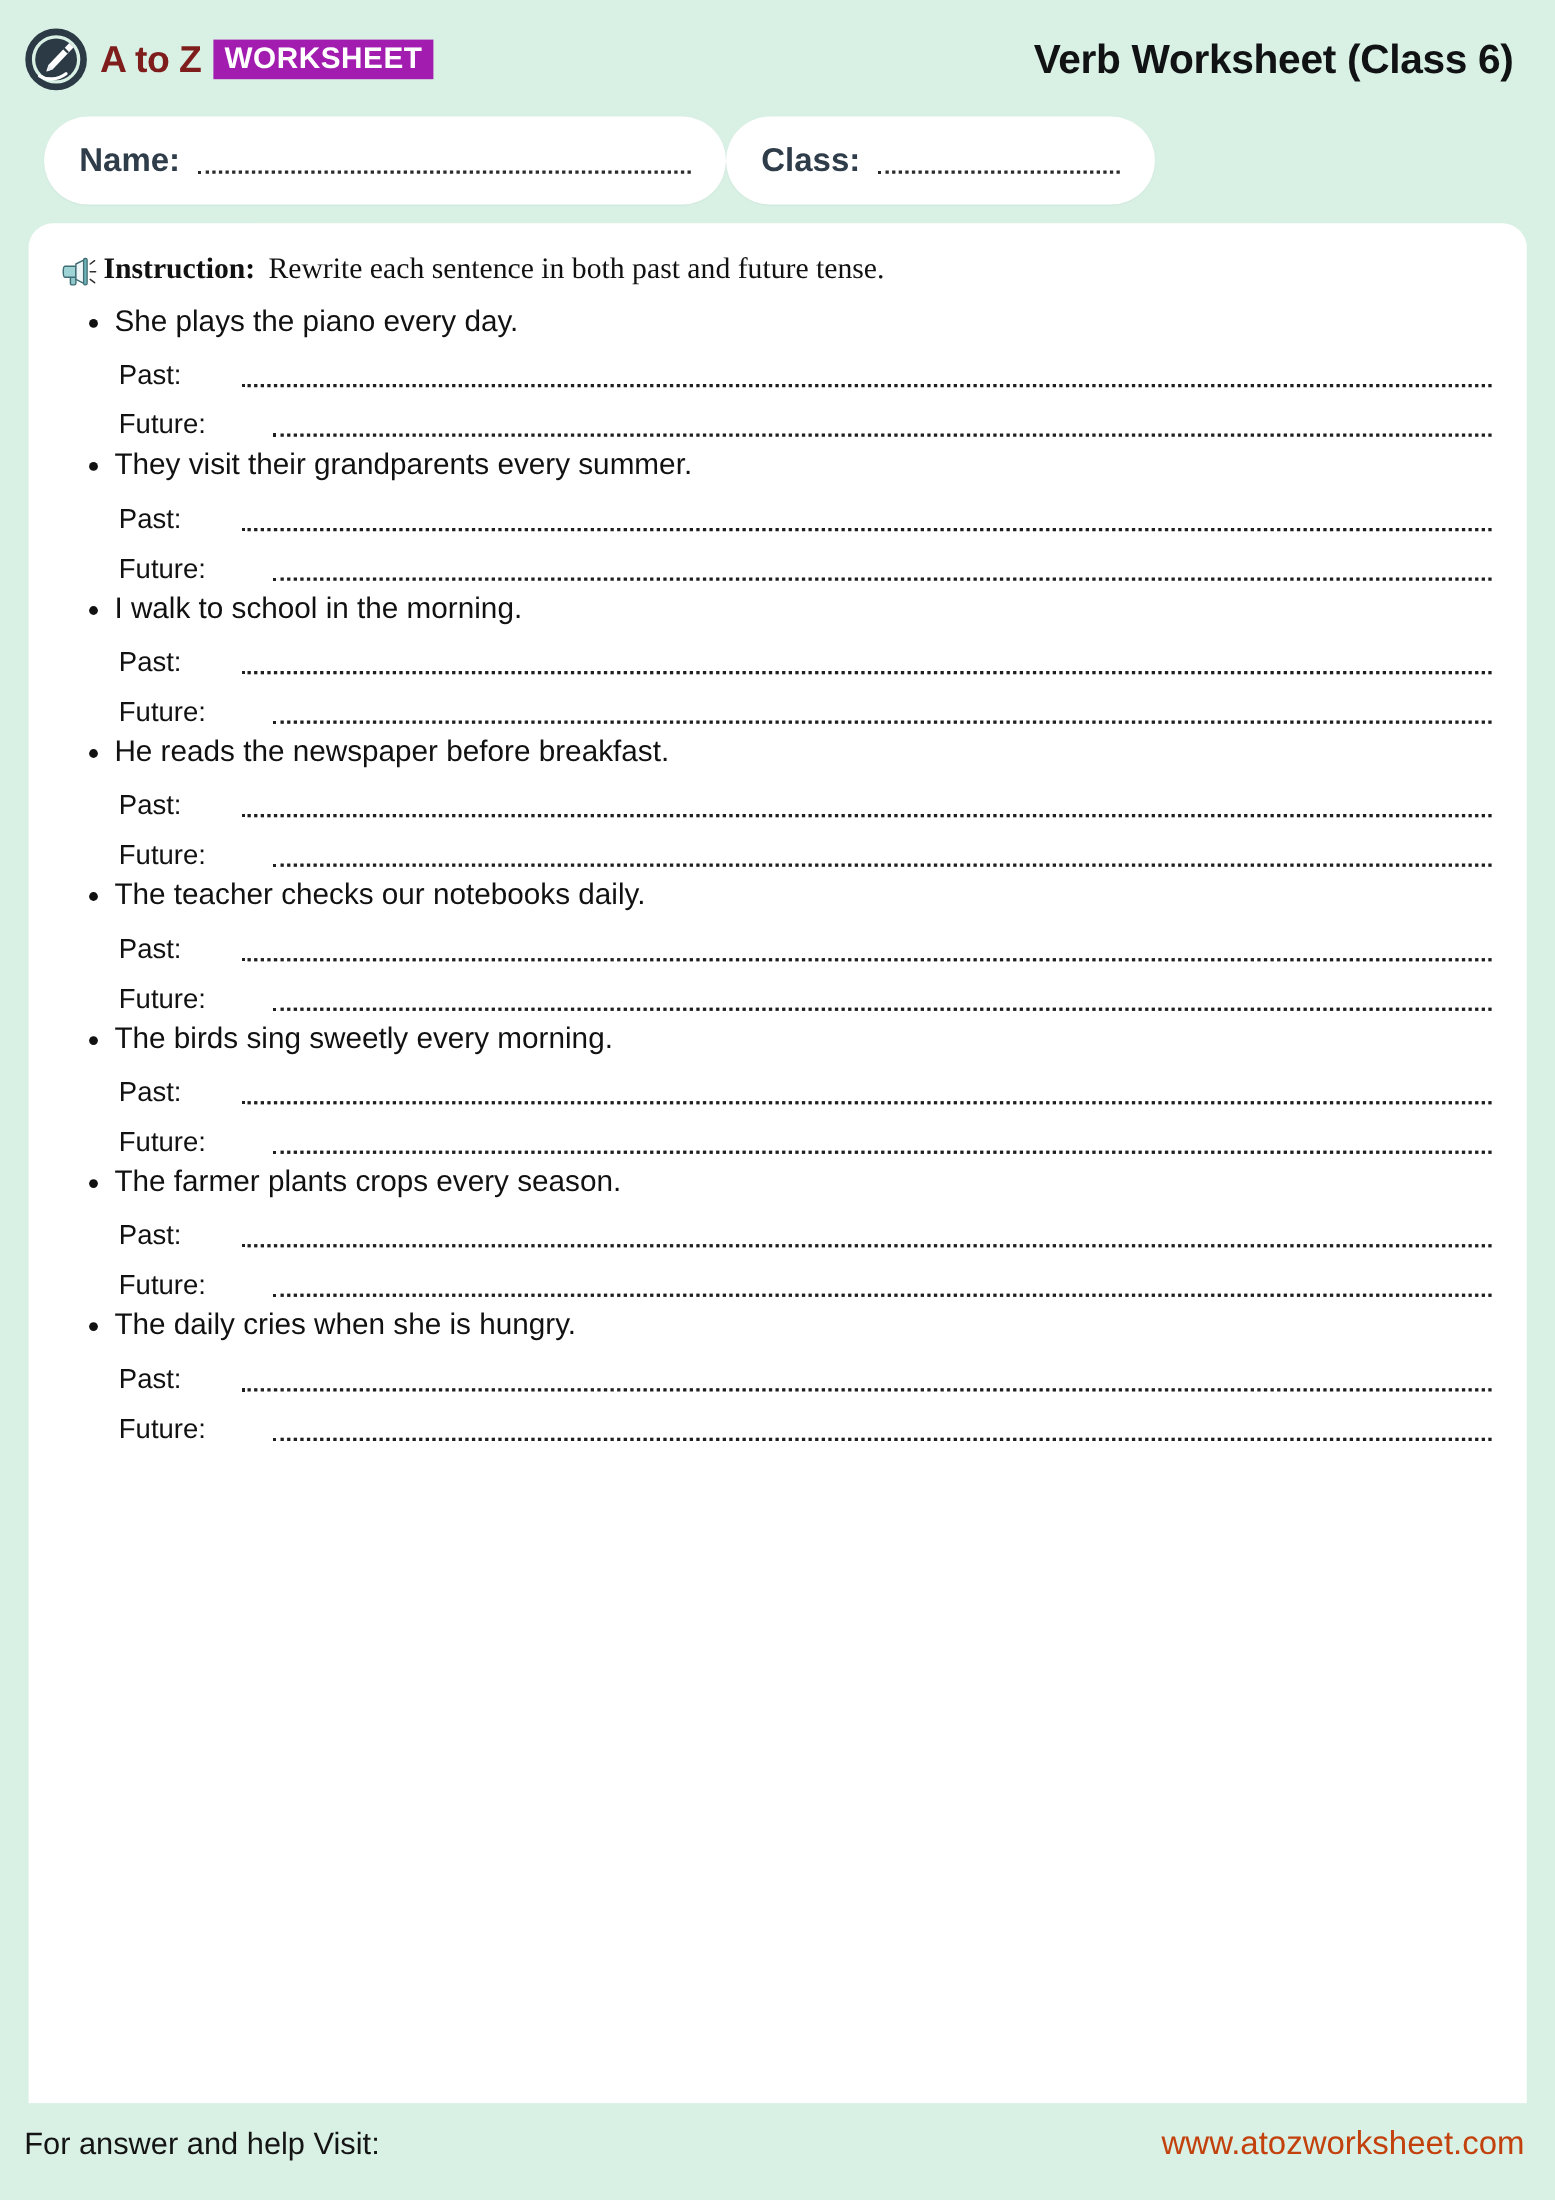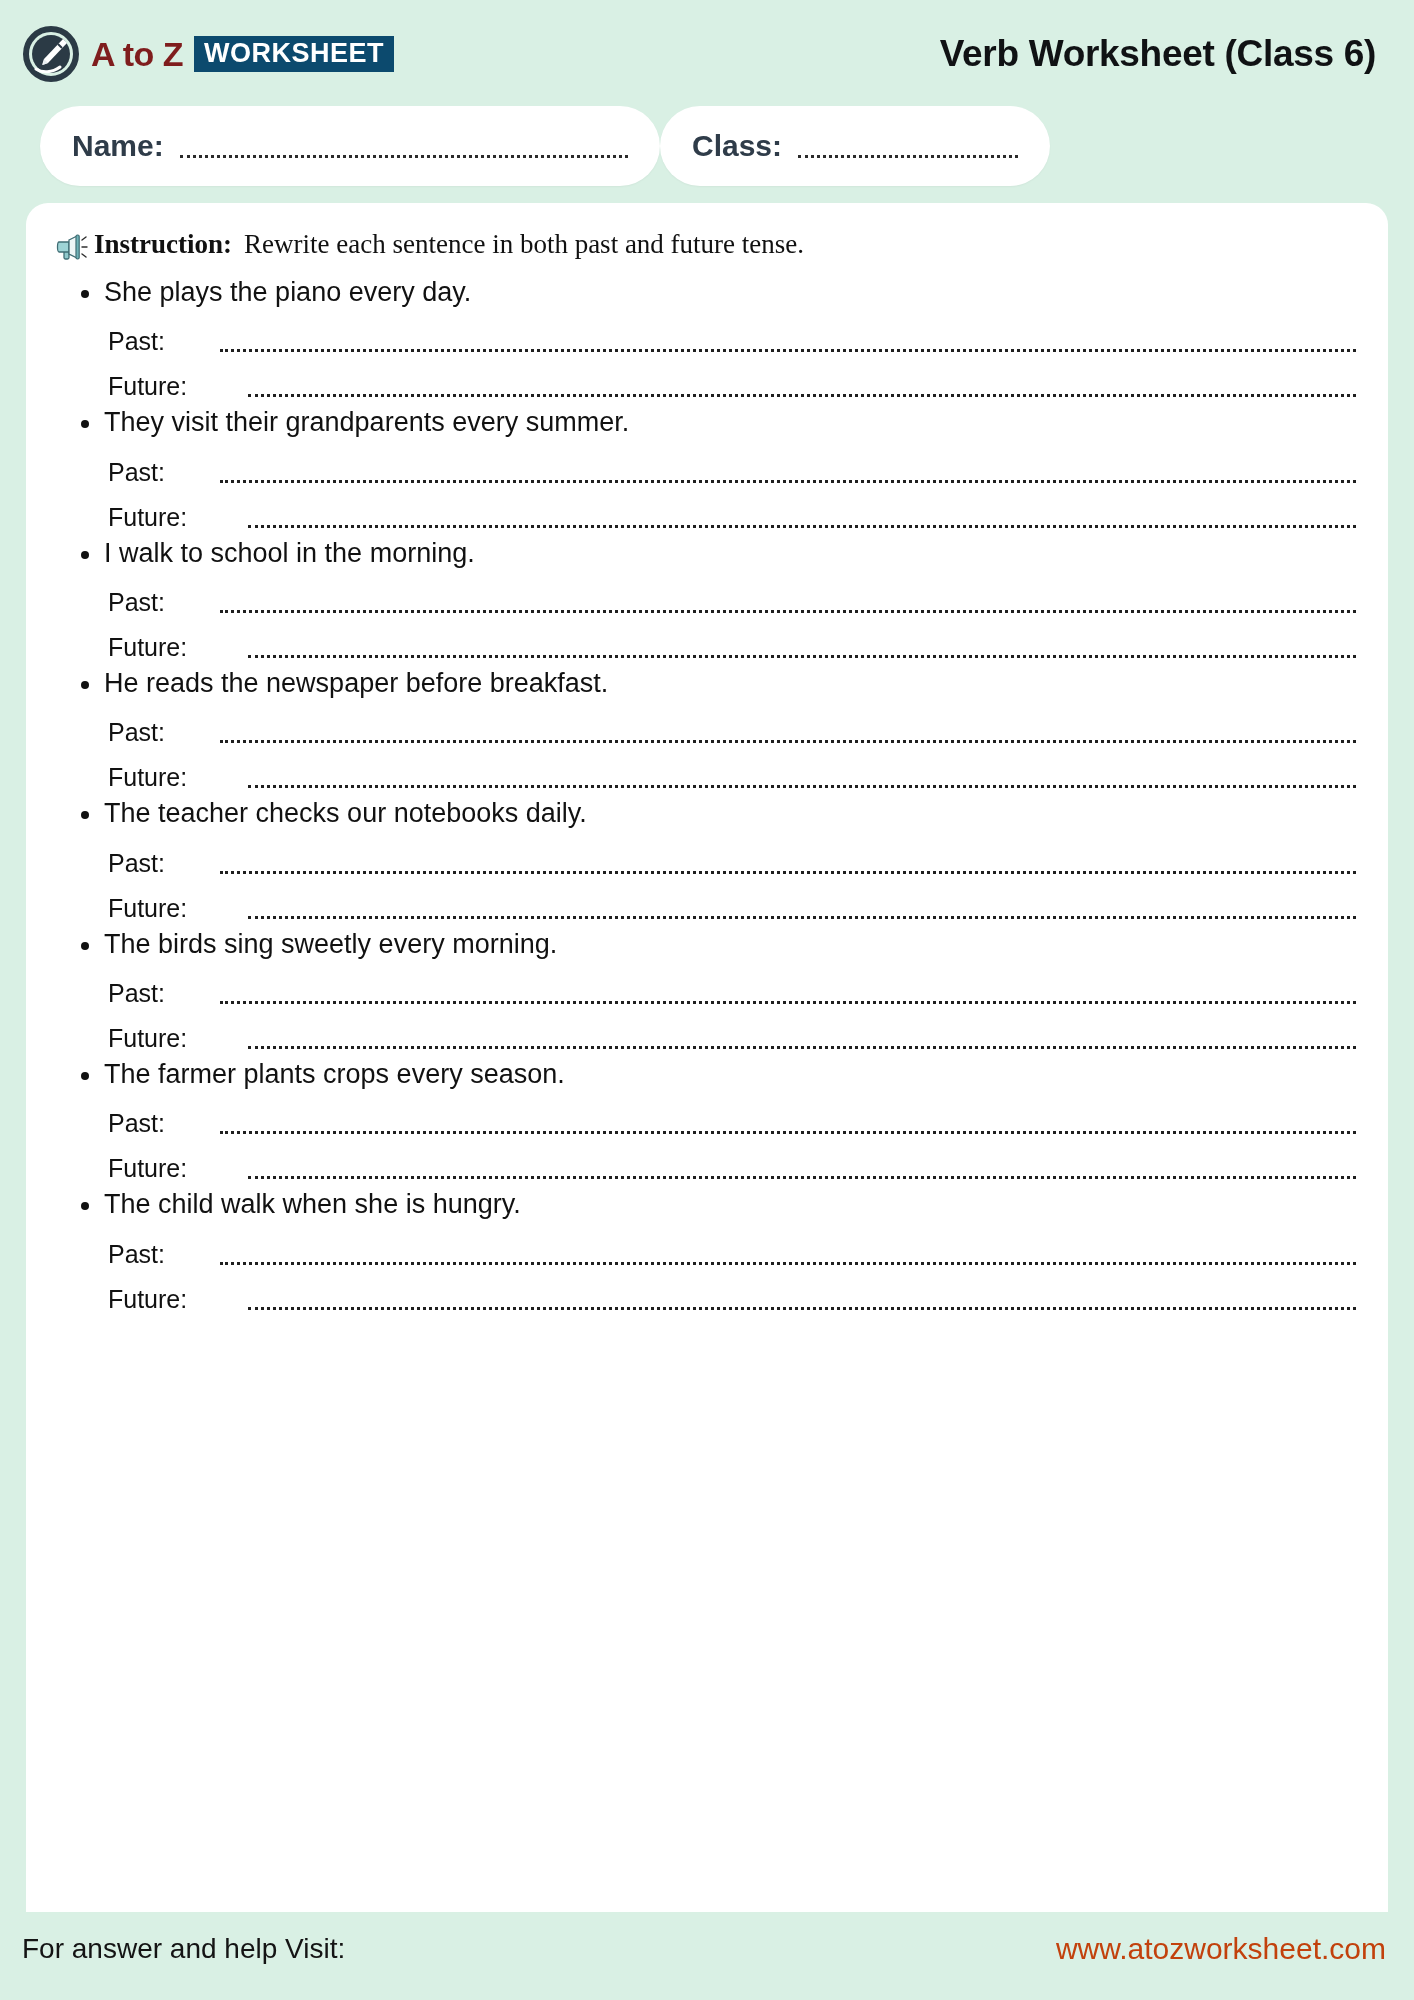--- a/index.html
+++ b/index.html
@@ -40,21 +40,21 @@
 
   .brand-atoz {
     font-size: 34px;
     font-weight: bold;
     color: #7f1d1d;
     letter-spacing: -0.5px;
     white-space: nowrap;
   }
 
   .brand-tag {
-    background: #0c4a6e;
+    background: #a21caf;
     color: #ffffff;
     font-size: 27px;
     font-weight: bold;
     letter-spacing: 0.5px;
     padding: 3px 10px 4px 10px;
     line-height: 1.05;
     white-space: nowrap;
   }
 
   .doc-title {
@@ -340,21 +340,21 @@
         <span class="answer-label answer-label-past">Past:</span>
         <span class="answer-dots"></span>
       </div>
       <div class="answer-line">
         <span class="answer-label answer-label-future">Future:</span>
         <span class="answer-dots"></span>
       </div>
     </li>
 
     <li class="qitem">
-      <div class="qtext">The child walk when she is hungry.</div>
+      <div class="qtext">The daily cries when she is hungry.</div>
       <div class="answer-line">
         <span class="answer-label answer-label-past">Past:</span>
         <span class="answer-dots"></span>
       </div>
       <div class="answer-line">
         <span class="answer-label answer-label-future">Future:</span>
         <span class="answer-dots"></span>
       </div>
     </li>
 

